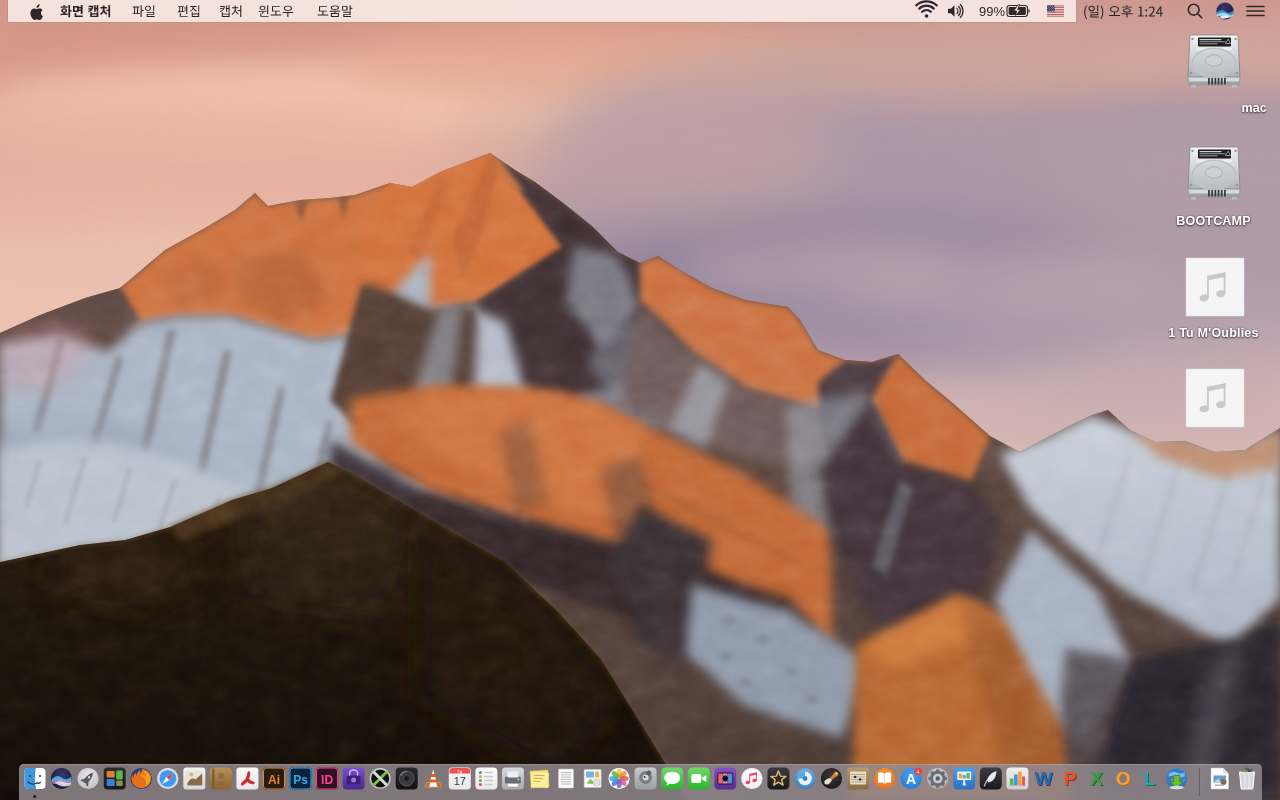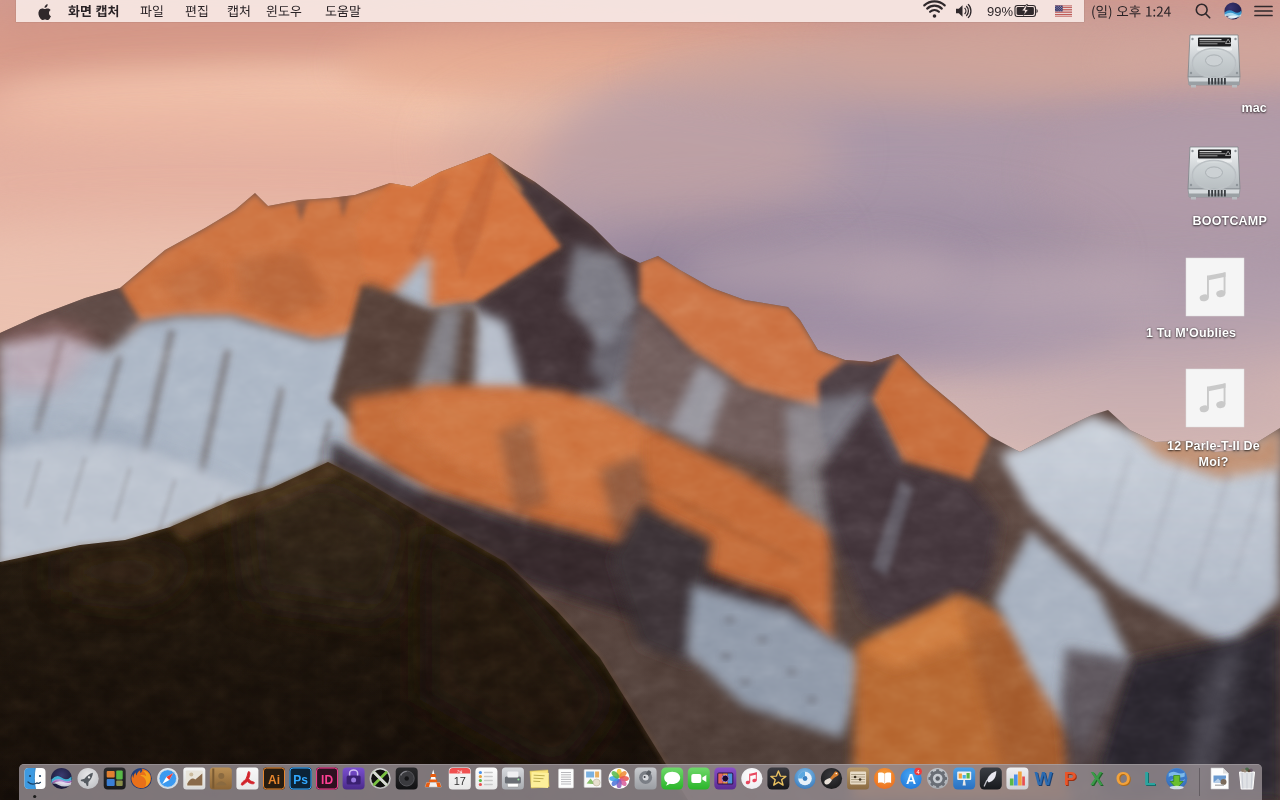--- a/index.html
+++ b/index.html
@@ -272,25 +272,24 @@
 <g fill="#c9c9c9">
           <path d="M22.5,17.5 L39.5,14.2 L39.5,18.8 L22.5,22.2 Z"></path>
           <rect x="21" y="17.5" width="1.9" height="22"></rect>
           <rect x="37.6" y="14.4" width="1.9" height="21"></rect>
           <ellipse cx="18.2" cy="39.8" rx="4.6" ry="3.4" transform="rotate(-12 18.2 39.8)"></ellipse>
           <ellipse cx="34.8" cy="35.6" rx="4.6" ry="3.4" transform="rotate(-12 34.8 35.6)"></ellipse>
         </g>
 </g>
 </svg>
 <div style="position:absolute;left:1160px;top:101px;width:107px;color:#fff;font:bold 12.5px 'Liberation Sans',sans-serif;text-align:right;text-shadow:0 1px 2px rgba(0,0,0,0.65),0 0 2px rgba(0,0,0,0.4);letter-spacing:0.2px">mac</div>
-<div style="position:absolute;left:1160px;top:214px;width:107px;color:#fff;font:bold 12.5px 'Liberation Sans',sans-serif;text-align:right;text-shadow:0 1px 2px rgba(0,0,0,0.65),0 0 2px rgba(0,0,0,0.4);letter-spacing:0.2px">BOOTCAMP</div>
-<div style="position:absolute;left:1146px;top:326px;width:135px;color:#fff;font:bold 12.5px 'Liberation Sans',sans-serif;text-shadow:0 1px 2px rgba(0,0,0,0.65),0 0 2px rgba(0,0,0,0.4);letter-spacing:0.2px">1 Tu M'Oublies</div>
-<div style="position:absolute;left:1146px;top:439px;width:135px;color:#fff;font:bold 12.5px 'Liberation Sans',sans-serif;text-align:center;text-shadow:0 1px 2px rgba(0,0,0,0.65),0 0 2px rgba(0,0,0,0.4);letter-spacing:0.2px;line-height:15.5px">12 Parle-T-Il De<br>Moi?</div>
+<div style="position:absolute;left:1160px;top:214px;width:107px;color:#fff;font:bold 12.5px 'Liberation Sans',sans-serif;text-align:center;text-shadow:0 1px 2px rgba(0,0,0,0.65),0 0 2px rgba(0,0,0,0.4);letter-spacing:0.2px">BOOTCAMP</div>
+<div style="position:absolute;left:1146px;top:326px;width:135px;color:#fff;font:bold 12.5px 'Liberation Sans',sans-serif;text-align:center;text-shadow:0 1px 2px rgba(0,0,0,0.65),0 0 2px rgba(0,0,0,0.4);letter-spacing:0.2px">1 Tu M'Oublies</div>
 
-<div style="position:absolute;left:16px;top:0;width:1068px;height:22px;background:rgba(246,229,225,0.96);box-shadow:0 0 1px rgba(0,0,0,0.3)">
+<div style="position:absolute;left:8px;top:0;width:1068px;height:22px;background:rgba(246,229,225,0.96);box-shadow:0 0 1px rgba(0,0,0,0.3)">
 <svg width="1280" height="22" style="position:absolute;inset:0">
 <g transform="translate(21.5,4.2) scale(0.60)" fill="#2f282b">
           <path d="M15.6,2.1 c0.9,-1.1 1.5,-2.6 1.3,-4.1 c-1.3,0.1 -2.9,0.9 -3.8,2 c-0.8,1 -1.6,2.5 -1.4,4 c1.5,0.1 2.9,-0.8 3.9,-1.9 M17,4.9 c-2.1,-0.1 -3.9,1.2 -4.9,1.2 c-1,0 -2.5,-1.1 -4.2,-1.1 c-2.2,0 -4.2,1.3 -5.3,3.2 c-2.3,3.9 -0.6,9.7 1.6,12.9 c1.1,1.6 2.4,3.3 4.1,3.3 c1.6,-0.1 2.3,-1.1 4.2,-1.1 c2,0 2.5,1.1 4.2,1 c1.8,0 2.9,-1.6 4,-3.1 c1.2,-1.8 1.7,-3.5 1.8,-3.6 c-0.1,0 -3.4,-1.3 -3.4,-5.2 c0,-3.2 2.6,-4.8 2.8,-4.9 c-1.5,-2.3 -3.9,-2.5 -4.9,-2.6" transform="translate(0,2.1)"></path>
         </g>
 <g transform="translate(52,16)" fill="#2a2326">
           <path d="M3.3 -3.8H5V-1.8H3.3ZM8.4 -10.9H10.1V1.2H8.4ZM9.5 -6H11.6V-4.6H9.5ZM0.6 -0.8 0.4 -2.2Q1.4 -2.2 2.7 -2.3Q3.9 -2.3 5.2 -2.4Q6.5 -2.4 7.8 -2.6L7.9 -1.3Q6.6 -1.1 5.3 -1Q4 -0.9 2.8 -0.9Q1.6 -0.8 0.6 -0.8ZM0.6 -9.6H7.7V-8.2H0.6ZM4.2 -7.7Q5 -7.7 5.7 -7.4Q6.4 -7.2 6.7 -6.7Q7.1 -6.2 7.1 -5.5Q7.1 -4.8 6.7 -4.3Q6.4 -3.8 5.7 -3.5Q5 -3.2 4.2 -3.2Q3.3 -3.2 2.7 -3.5Q2 -3.8 1.6 -4.3Q1.2 -4.8 1.2 -5.5Q1.2 -6.2 1.6 -6.7Q2 -7.2 2.7 -7.4Q3.3 -7.7 4.2 -7.7ZM4.2 -6.4Q3.6 -6.4 3.2 -6.2Q2.9 -5.9 2.9 -5.5Q2.9 -5 3.2 -4.8Q3.6 -4.5 4.2 -4.5Q4.8 -4.5 5.1 -4.8Q5.5 -5 5.5 -5.5Q5.5 -5.9 5.1 -6.2Q4.8 -6.4 4.2 -6.4ZM3.3 -10.8H5V-8.5H3.3Z M18.3 -9H21.3V-7.6H18.3ZM18.3 -6.4H21.4V-5H18.3ZM13 -9.9H18.7V-4H13ZM17 -8.6H14.7V-5.4H17ZM20.8 -10.9H22.6V-2.1H20.8ZM14.6 -0.4H22.8V0.9H14.6ZM14.6 -2.9H16.3V0.3H14.6Z M31.7 -10.2H33.4Q33.4 -8.6 32.9 -7.4Q32.5 -6.2 31.5 -5.3Q30.5 -4.4 28.8 -3.7L28 -5Q29.4 -5.5 30.2 -6.2Q31 -6.8 31.4 -7.7Q31.7 -8.5 31.7 -9.6ZM28.6 -10.2H32.2V-8.8H28.6ZM31.8 -8V-6.8L28.4 -6.5L28.2 -7.8ZM36.7 -10.9H38.3V-4.2H36.7ZM35.3 -8.2H37.2V-6.8H35.3ZM34.1 -10.7H35.7V-4.3H34.1ZM30.2 -3.7H31.9V-2.7H36.6V-3.7H38.4V1H30.2ZM31.9 -1.4V-0.3H36.6V-1.4Z M48.4 -10.9H50.1V1.2H48.4ZM46.3 -6.3H48.8V-4.9H46.3ZM42.8 -7.8H44.2V-7.1Q44.2 -6.2 44 -5.3Q43.8 -4.3 43.4 -3.5Q43 -2.7 42.3 -2.1Q41.7 -1.4 40.9 -1.1L40 -2.4Q40.7 -2.7 41.2 -3.3Q41.8 -3.8 42.1 -4.4Q42.5 -5.1 42.7 -5.8Q42.8 -6.5 42.8 -7.1ZM43.2 -7.8H44.5V-7.1Q44.5 -6.5 44.7 -5.8Q44.9 -5.2 45.2 -4.5Q45.6 -3.9 46.1 -3.4Q46.7 -2.9 47.4 -2.6L46.5 -1.3Q45.7 -1.6 45.1 -2.2Q44.4 -2.9 44 -3.6Q43.6 -4.4 43.4 -5.3Q43.2 -6.2 43.2 -7.1ZM40.4 -8.9H46.9V-7.6H40.4ZM42.8 -10.6H44.6V-8.2H42.8Z"></path>
         </g>
 <g transform="translate(124,16)" fill="#2a2326">
           <path d="M0.8 -9.5H7.3V-8.6H0.8ZM0.6 -1.9 0.5 -2.8Q1.6 -2.8 2.8 -2.8Q4.1 -2.8 5.4 -2.9Q6.7 -3 7.9 -3.1L7.9 -2.3Q6.7 -2.1 5.4 -2Q4.1 -1.9 2.9 -1.9Q1.7 -1.9 0.6 -1.9ZM2.1 -8.8H3.1V-2.6H2.1ZM5 -8.8H6.1V-2.6H5ZM8.6 -10.7H9.7V1H8.6ZM9.4 -6.1H11.6V-5.1H9.4Z M15.9 -10.3Q16.8 -10.3 17.5 -10Q18.2 -9.7 18.6 -9.1Q18.9 -8.5 18.9 -7.7Q18.9 -6.9 18.6 -6.4Q18.2 -5.8 17.5 -5.4Q16.8 -5.1 15.9 -5.1Q15 -5.1 14.3 -5.4Q13.7 -5.8 13.3 -6.4Q12.9 -6.9 12.9 -7.7Q12.9 -8.5 13.3 -9.1Q13.7 -9.7 14.3 -10Q15 -10.3 15.9 -10.3ZM15.9 -9.4Q15.3 -9.4 14.9 -9.2Q14.4 -9 14.2 -8.6Q13.9 -8.2 13.9 -7.7Q13.9 -7.2 14.2 -6.8Q14.4 -6.4 14.9 -6.2Q15.3 -6 15.9 -6Q16.5 -6 16.9 -6.2Q17.4 -6.4 17.6 -6.8Q17.9 -7.2 17.9 -7.7Q17.9 -8.2 17.6 -8.6Q17.4 -9 16.9 -9.2Q16.5 -9.4 15.9 -9.4ZM21.2 -10.7H22.2V-4.7H21.2ZM14.6 -4.1H22.2V-1.3H15.7V0.5H14.7V-2.1H21.2V-3.3H14.6ZM14.7 -0H22.6V0.9H14.7Z"></path>
         </g>

